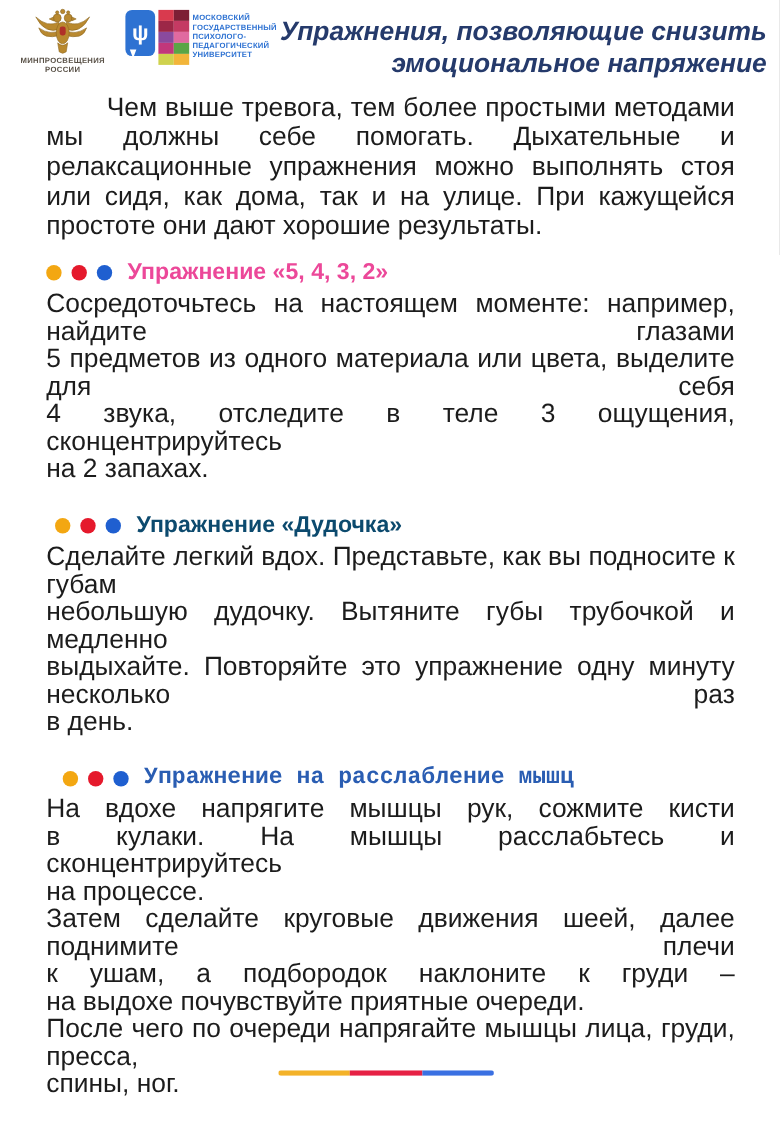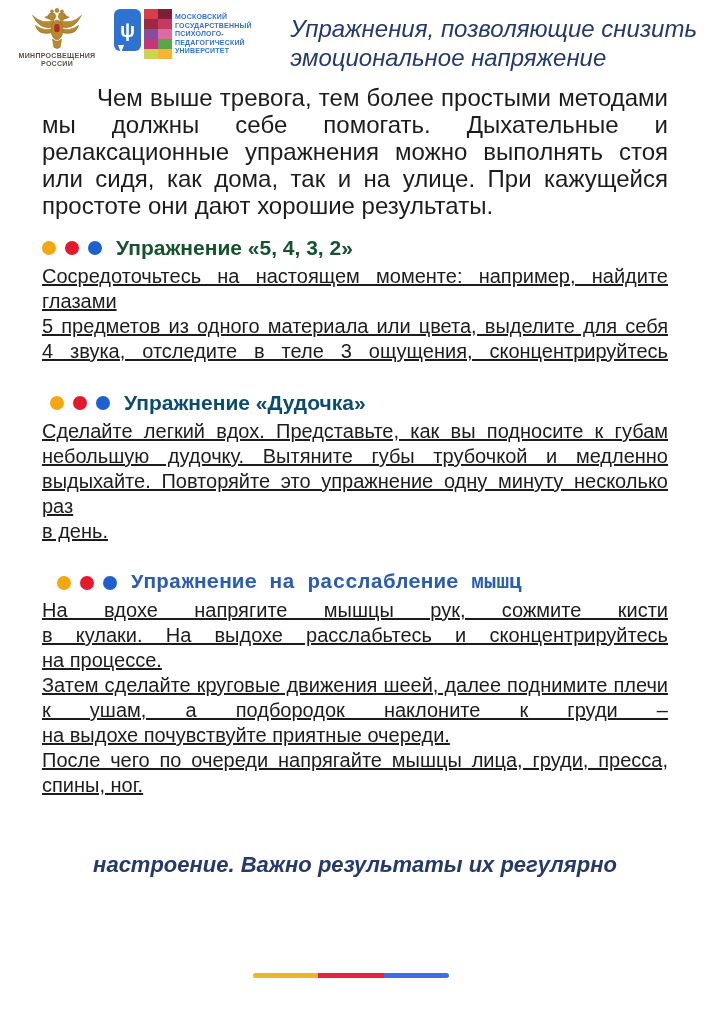--- a/index.html
+++ b/index.html
@@ -23,36 +23,36 @@
   }
   .bubble:after {
     content:""; position:absolute; left:4px; bottom:-7px;
     border:5px solid transparent; border-top-color:inherit;
     border-top:8px solid; border-left-width:3px; border-right-width:3px;
     color:inherit;
   }
   .squares { display:grid; grid-template-columns:14px 14px; grid-auto-rows:10px; }
   .squares i { display:block; }
   .univ-text { font-size:7px; line-height:8.5px; font-weight:bold; padding-top:4px; letter-spacing:.2px; }
-  .title { margin-left:auto; font-weight:normal; font-style:italic;
+  .title { margin-left:auto; text-align:right; font-weight:bold; font-style:italic;
     font-size:24px; line-height:29px; padding-top:8px; padding-right:2px; }
   
   .content { padding:0 41px 0 42px; }
   .intro { font-size:24px; line-height:27px; text-align:justify; text-indent:55px; margin-top:0; }
   .section { margin-top:0; }
   .sec-head { display:flex; align-items:center; gap:14px; margin-bottom:4px; }
   .dots { display:flex; gap:9px; align-items:center; }
   .dot { width:14px; height:14px; border-radius:50%; display:block; }
   .sec1 { margin-top:17px; }
   .sec2 { margin-top:27px; }
   .sec3 { margin-top:27px; }
   .sec2 .sec-head { padding-left:8px; }
   .sec3 .sec-head { padding-left:15px; }
   h2 { font-size:21px; font-weight:bold; }
-  .jline { font-size:20px; line-height:25px; text-align:justify; text-align-last:justify;text-decoration:underline; }
+  .jline { font-size:24px; line-height:25px; text-align:justify; text-align-last:justify; }
   .jline.last { text-align-last:left; }
   
   .statement { margin-top:52px; text-align:center; font-weight:bold; font-style:italic;
     font-size:22px; line-height:30px; }
   
   .footer-line { position:absolute; left:253px; top:973px; width:196px; height:5px;
     display:flex; border-radius:3px; overflow:hidden; }
   .footer-line i { flex:1; display:block; }
 </style>
 </head>
@@ -122,25 +122,26 @@
 
     <p class="intro">Чем выше тревога, тем более простыми методами мы должны себе помогать. Дыхательные и релаксационные упражнения можно выполнять стоя или сидя, как дома, так и на улице. При кажущейся простоте они дают хорошие результаты.</p>
 
     <div class="section sec1">
       <div class="sec-head">
         <span class="dots">
           <i class="dot" style="background-color: rgb(243, 167, 18);"></i>
           <i class="dot" style="background-color: rgb(229, 25, 44);"></i>
           <i class="dot" style="background-color: rgb(31, 95, 208);"></i>
         </span>
-        <h2 style="color: #14532d;">Упражнение «5, 4, 3, 2»</h2>
+        <h2 style="color: #ec4899;">Упражнение «5, 4, 3, 2»</h2>
       </div>
       <div class="jline">Сосредоточьтесь на настоящем моменте: например, найдите глазами</div>
       <div class="jline">5 предметов из одного материала или цвета, выделите для себя</div>
       <div class="jline">4 звука, отследите в теле 3 ощущения, сконцентрируйтесь</div>
+      <div class="jline last">на 2 запахах.</div>
     </div>
 
     <div class="section sec2">
       <div class="sec-head">
         <span class="dots">
           <i class="dot" style="background-color: rgb(243, 167, 18);"></i>
           <i class="dot" style="background-color: rgb(229, 25, 44);"></i>
           <i class="dot" style="background-color: rgb(31, 95, 208);"></i>
         </span>
         <h2 style="color: #0c4a6e;">Упражнение «Дудочка»</h2>
@@ -154,21 +155,21 @@
     <div class="section sec3">
       <div class="sec-head">
         <span class="dots">
           <i class="dot" style="background-color: rgb(243, 167, 18);"></i>
           <i class="dot" style="background-color: rgb(229, 25, 44);"></i>
           <i class="dot" style="background-color: rgb(31, 95, 208);"></i>
         </span>
         <h2 style="color: rgb(42, 93, 178); font-family: Liberation Mono, monospace;">Упражнение на расслабление мышц</h2>
       </div>
       <div class="jline">На вдохе напрягите мышцы рук, сожмите кисти</div>
-      <div class="jline">в кулаки. На выдохе расслабьтесь и сконцентрируйтесь</div>
+      <div class="jline">в кулаки. На мышцы расслабьтесь и сконцентрируйтесь</div>
       <div class="jline last">на процессе.</div>
       <div class="jline">Затем сделайте круговые движения шеей, далее поднимите плечи</div>
       <div class="jline">к ушам, а подбородок наклоните к груди –</div>
       <div class="jline last">на выдохе почувствуйте приятные очереди.</div>
       <div class="jline">После чего по очереди напрягайте мышцы лица, груди, пресса,</div>
       <div class="jline last">спины, ног.</div>
     </div>
 
     <div class="statement" style="color: rgb(37, 58, 107);">
       <div>настроение. Важно результаты их регулярно</div>

